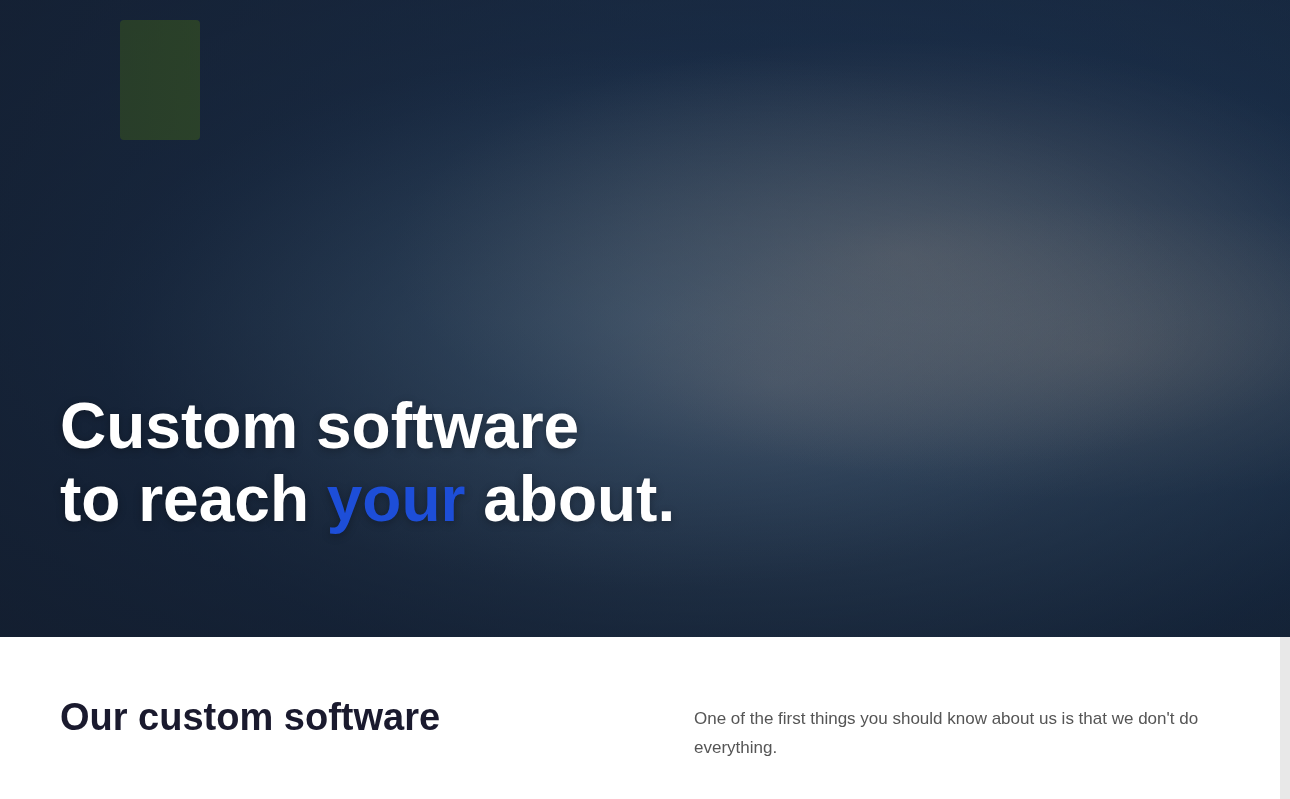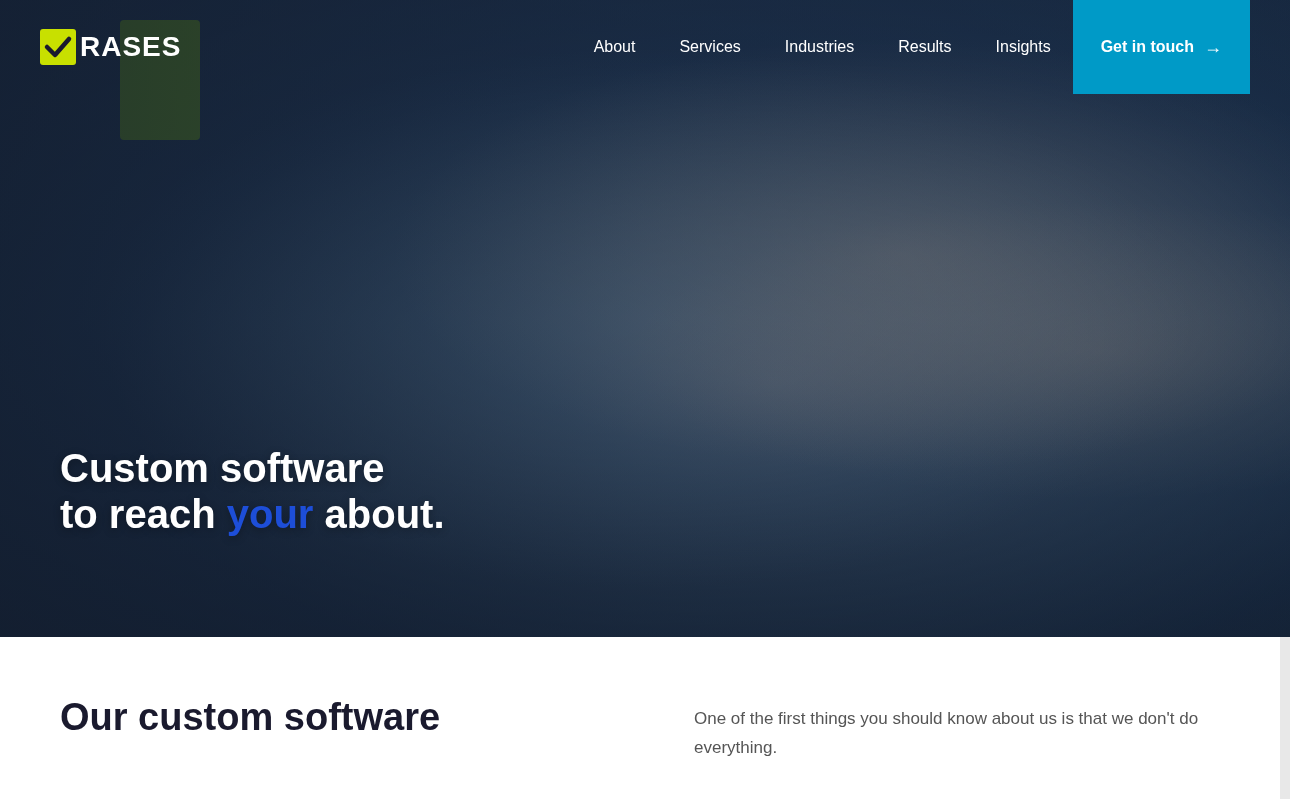--- a/index.html
+++ b/index.html
@@ -128,21 +128,21 @@
     .hero-content {
       position: absolute;
       bottom: 100px;
       left: 60px;
       z-index: 3;
       max-width: 640px;
     }
 
     .hero-title {
       color: #ffffff;
-      font-size: 40px;
+      font-size: 64px;
       font-weight: 700;
       line-height: 1.15;
       text-shadow: 0 2px 8px rgba(0,0,0,0.3);
     }
 
     .hero-title .highlight {
       color: #1d4ed8;
     }
 
     
@@ -199,42 +199,20 @@
 <body>
 
 <div class="scrollbar">
   <div class="scrollbar-thumb"></div>
 </div>
 
 <div class="hero">
   <div class="hero-photo"></div>
   <div class="hero-bg"></div>
 
-  <header>
-    <a class="logo" href="#">
-
-      <svg class="logo-icon" viewBox="0 0 36 36" xmlns="http://www.w3.org/2000/svg">
-        <rect width="36" height="36" fill="#c8e000" rx="3"></rect>
-        <polyline points="7,18 15,26 29,10" stroke="#1a1a2e" stroke-width="4.5" fill="none" stroke-linecap="round" stroke-linejoin="round"></polyline>
-      </svg>
-      <span class="logo-text">RASES</span>
-    </a>
-
-    <nav>
-      <a href="#">About</a>
-      <a href="#">Services</a>
-      <a href="#">Industries</a>
-      <a href="#">Results</a>
-      <a href="#">Insights</a>
-      <a href="#" class="cta-button">
-        <span>Get in touch</span>
-        <span class="cta-arrow">→</span>
-      </a>
-    </nav>
-  </header>
 
   <div class="hero-content">
     <h1 class="hero-title">
       <span>Custom software</span><br>
       <span>to reach </span><span class="highlight">your</span><span> about.</span>
     </h1>
   </div>
 </div>
 
 <div class="below-hero">

